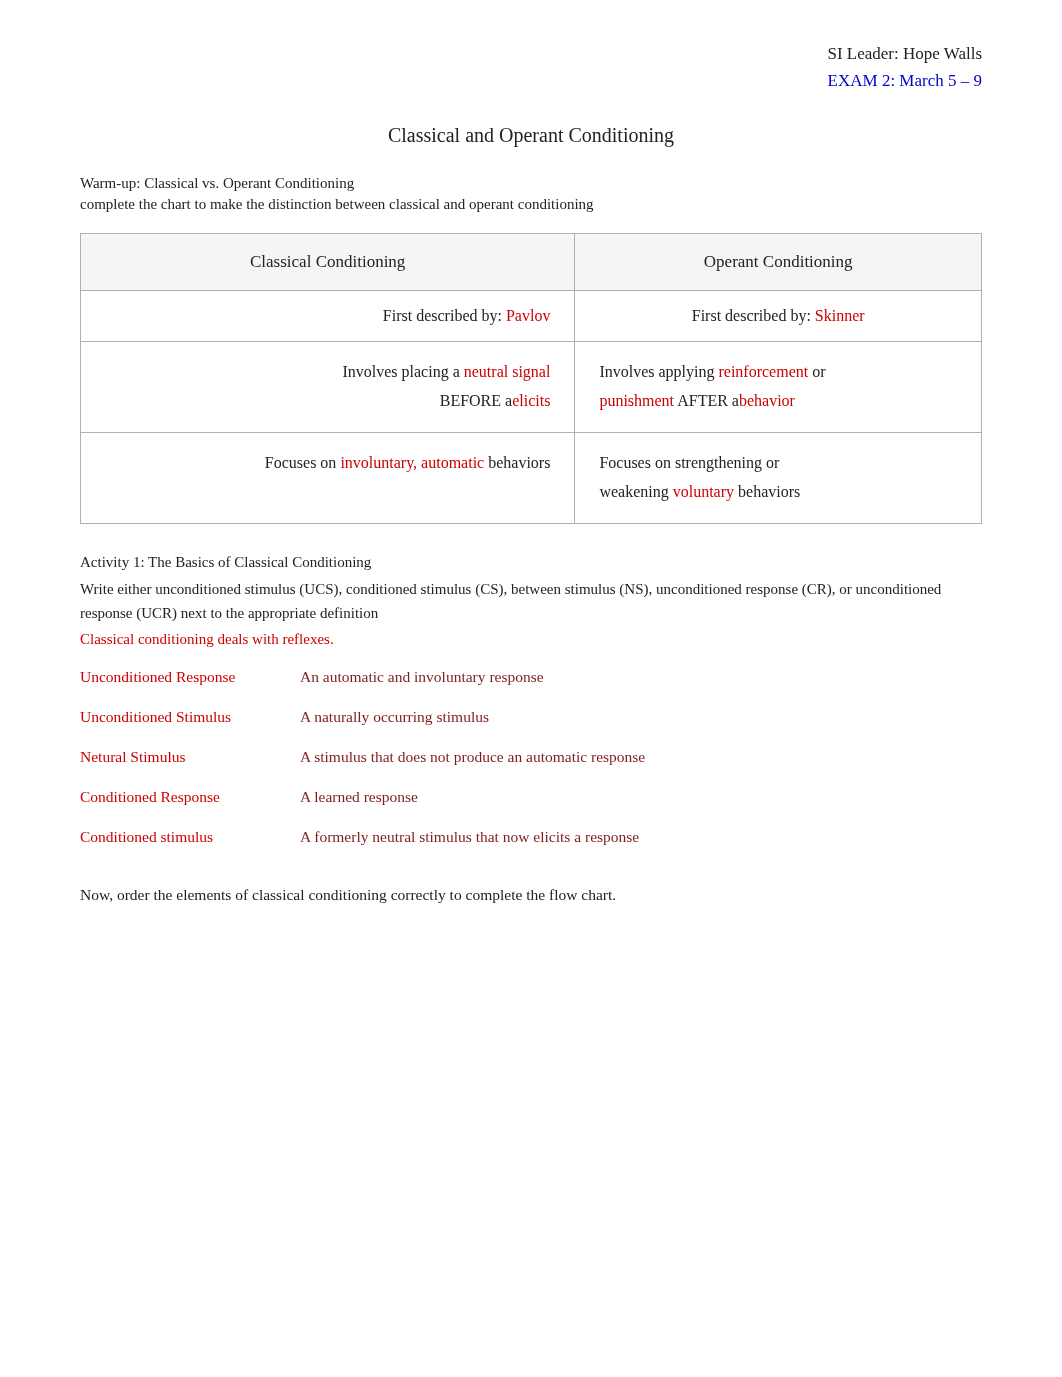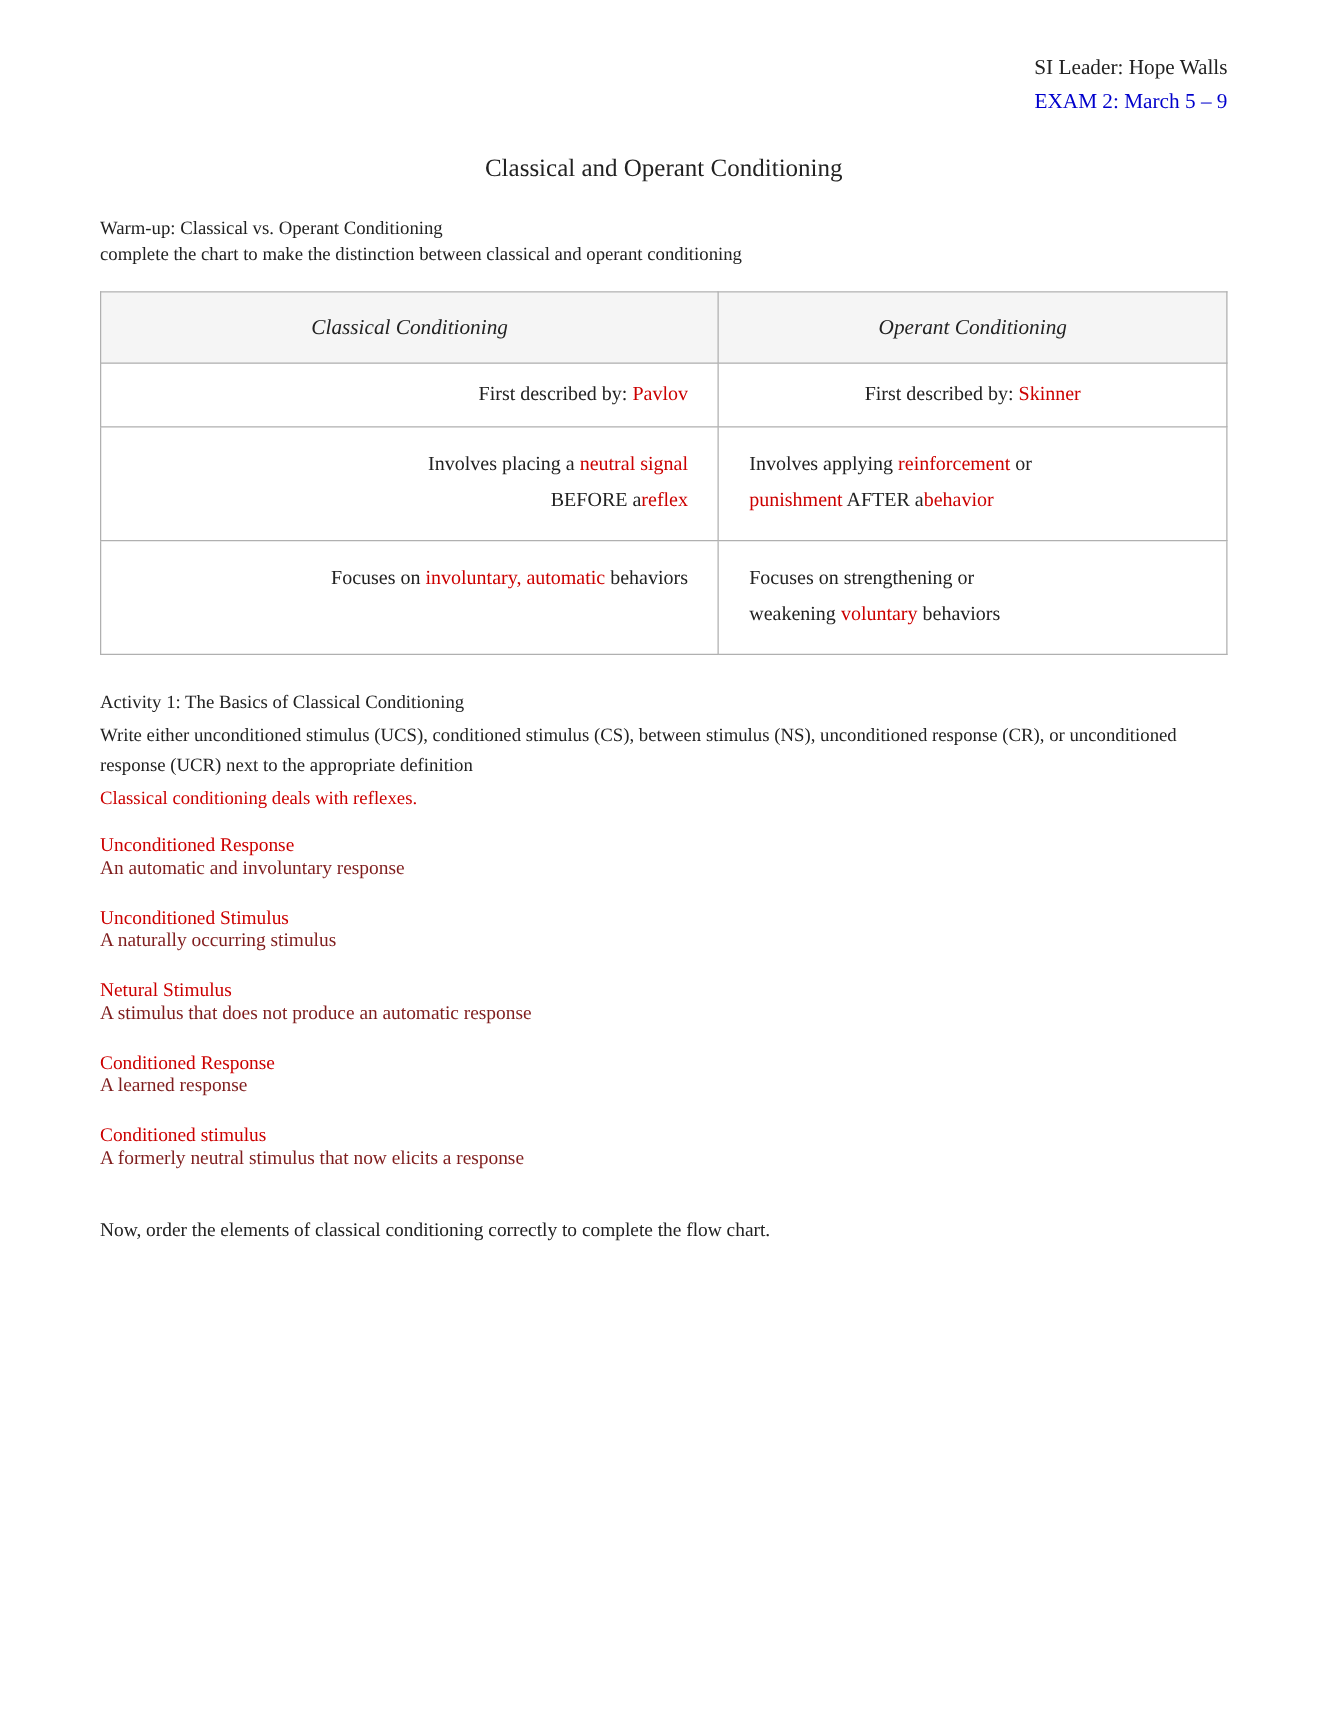--- a/index.html
+++ b/index.html
@@ -64,21 +64,20 @@
       margin-bottom: 30px;
     }
 
     .comparison-table th {
       border: 1px solid #b0b0b0;
       padding: 18px 20px;
       text-align: center;
       font-size: 17px;
       font-weight: normal;
       background: #f5f5f5;
-      font-style: italic;
     }
 
     .comparison-table td {
       border: 1px solid #b0b0b0;
       padding: 16px 24px;
       vertical-align: top;
       font-size: 16px;
     }
 
     .cell-content {
@@ -115,21 +114,20 @@
       font-size: 15px;
       color: #cc0000;
       margin-bottom: 20px;
     }
 
     .definition-row {
       display: flex;
       align-items: baseline;
       margin-bottom: 22px;
       font-size: 15.5px;
-      flex-direction: column;
     }
 
     .term-label {
       color: #cc0000;
       min-width: 220px;
       font-size: 15.5px;
     }
 
     .term-definition {
       font-size: 15.5px;
@@ -186,21 +184,21 @@
         <span>First described by:  </span><span class="red-text">Skinner</span>
       </td>
     </tr>
 
     <tr>
       <td class="cell-content cc-cell-text">
         <div>
           <span>Involves placing a </span><span class="red-text">neutral signal</span>
         </div>
         <div>
-          <span>BEFORE a</span><span class="red-text">reflex</span>
+          <span>BEFORE a</span><span class="red-text">elicits</span>
         </div>
       </td>
       <td class="cell-content top-right-cell">
         <div>
           <span>Involves applying </span><span class="red-text">reinforcement</span><span>  or</span>
         </div>
         <div>
           <span class="red-text">punishment</span><span>  AFTER a</span><span class="red-text">behavior</span>
         </div>
       </td>

